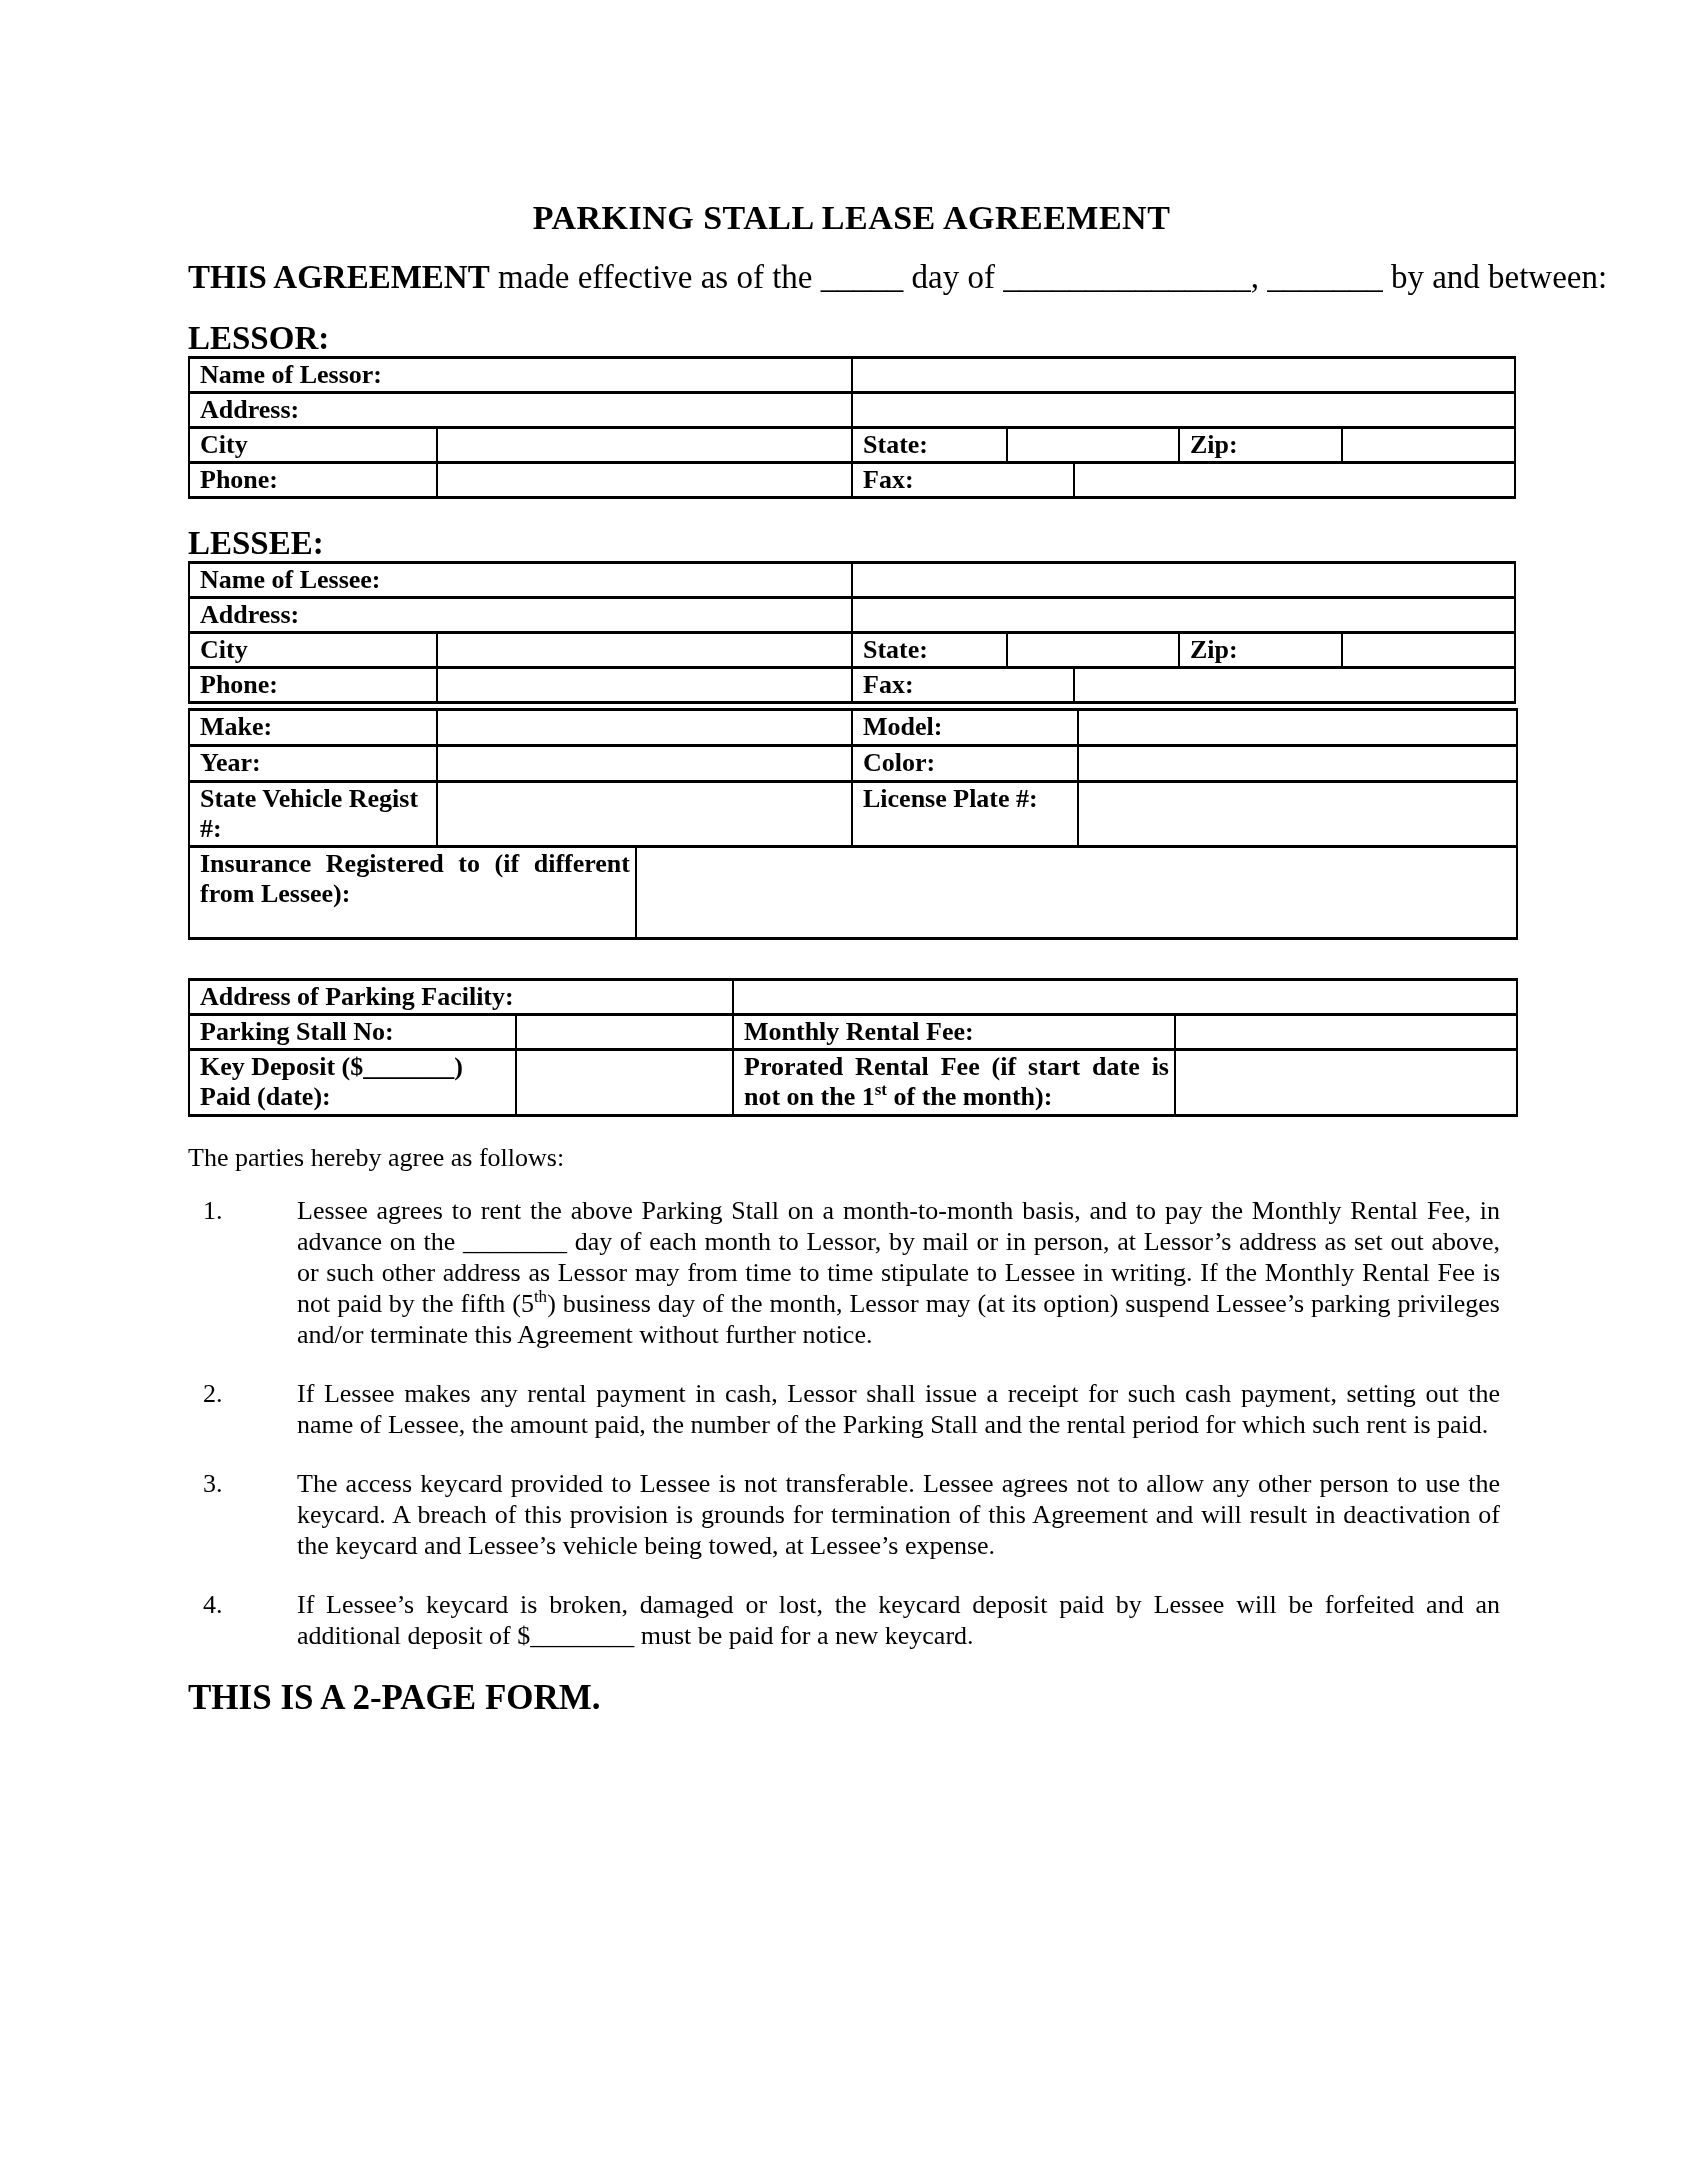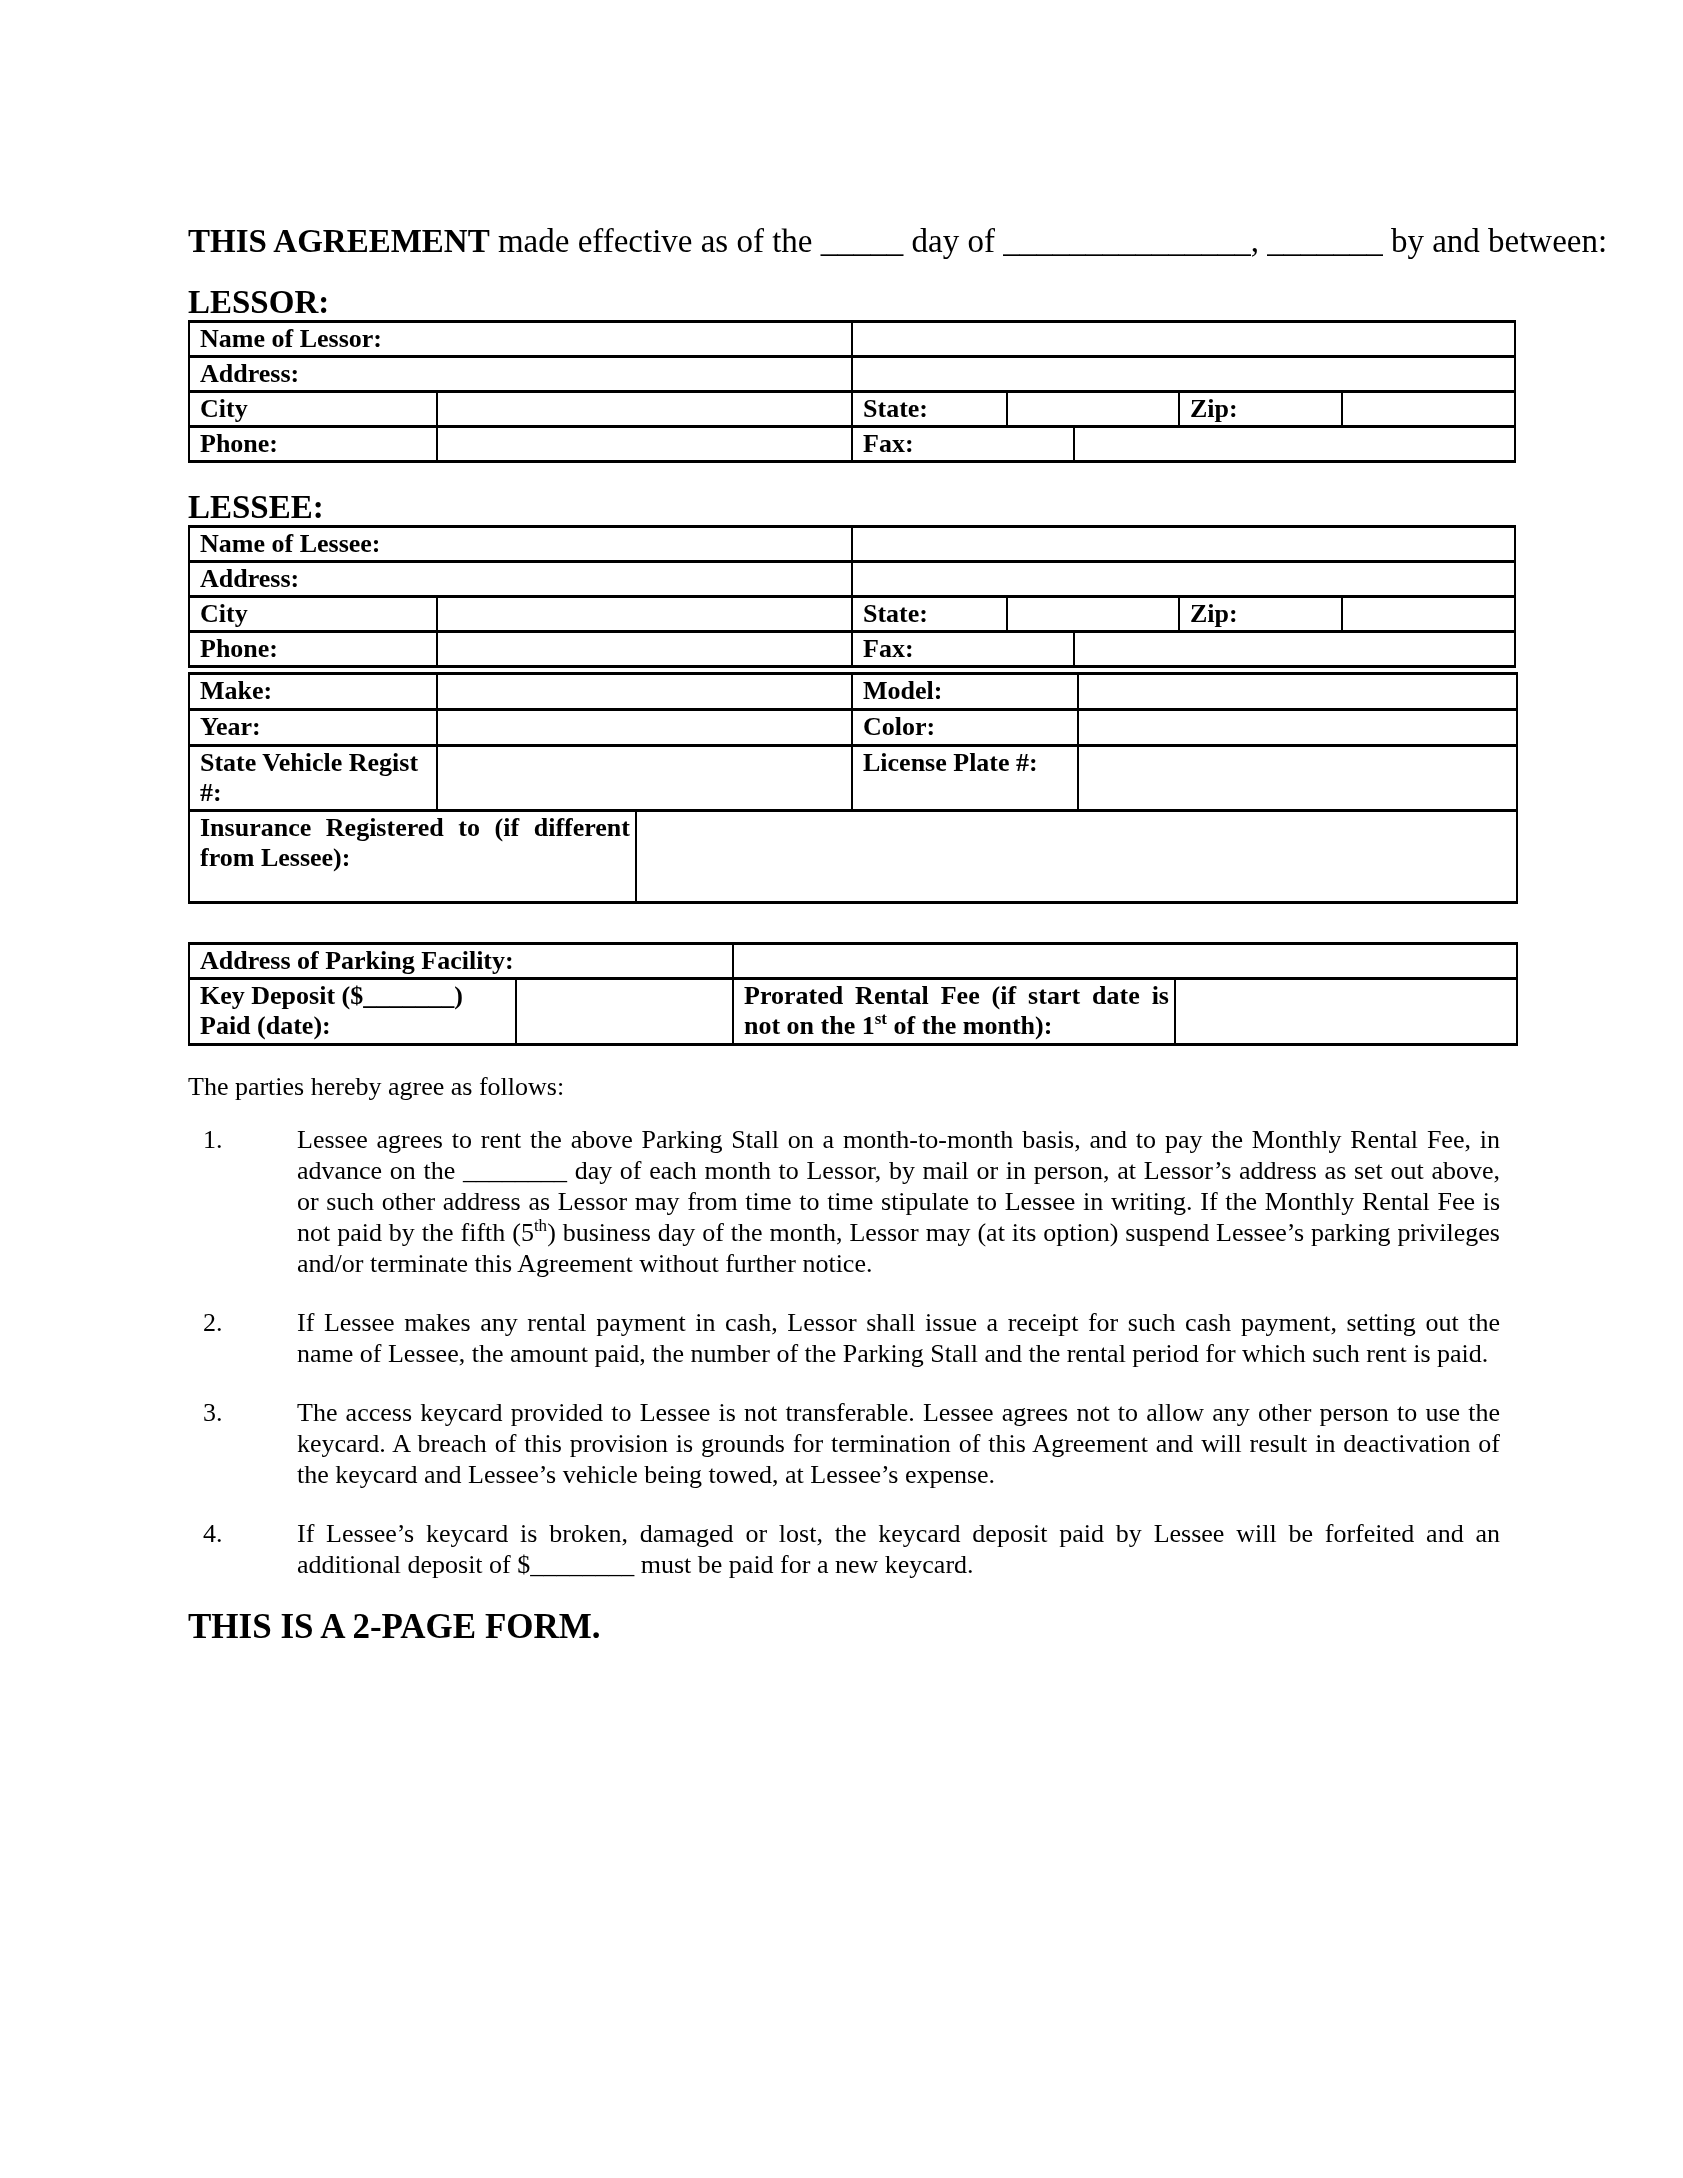--- a/index.html
+++ b/index.html
@@ -65,20 +65,21 @@
   .form-note {
     margin-top: 24px; font-weight: bold;
     font-size: 35px; line-height: 38px;
   }
 </style>
 </head>
 <body>
 
 <div class="page">
 
+  <div class="doc-title">PARKING STALL LEASE AGREEMENT</div>
 
   <div class="intro"><span class="b">THIS AGREEMENT</span><span> made effective as of the </span><span class="blank">_____</span><span> day of </span><span class="blank">_______________</span><span>, </span><span class="blank">_______</span><span> by and between:</span></div>
 
   <div class="sec-heading first">LESSOR:</div>
   <table class="form">
     <colgroup>
       <col style="width:248px">
         <col style="width:415px">
         <col style="width:155px">
       <col style="width:67px">
@@ -188,20 +189,26 @@
       <col style="width:327px">
         <col style="width:217px">
         <col style="width:442px">
         <col style="width:342px">
     </colgroup>
     <tbody>
         <tr class="h32">
       <td class="lbl" colspan="2">Address of Parking Facility:</td>
       <td colspan="2"></td>
     </tr>
+    <tr class="h32">
+      <td class="lbl">Parking Stall No:</td>
+      <td></td>
+      <td class="lbl">Monthly Rental Fee:</td>
+      <td></td>
+    </tr>
     <tr class="h66">
       <td class="lbl"><span>Key Deposit ($</span><span class="blank">_______</span><span>)</span><br><span>Paid (date):</span></td>
       <td></td>
       <td class="lbl just"><span>Prorated Rental Fee (if start date is not on the 1</span><sup>st</sup><span> of the month):</span></td>
       <td></td>
     </tr>
   </tbody>
     </table>
 
   <div class="parties">The parties hereby agree as follows:</div>

